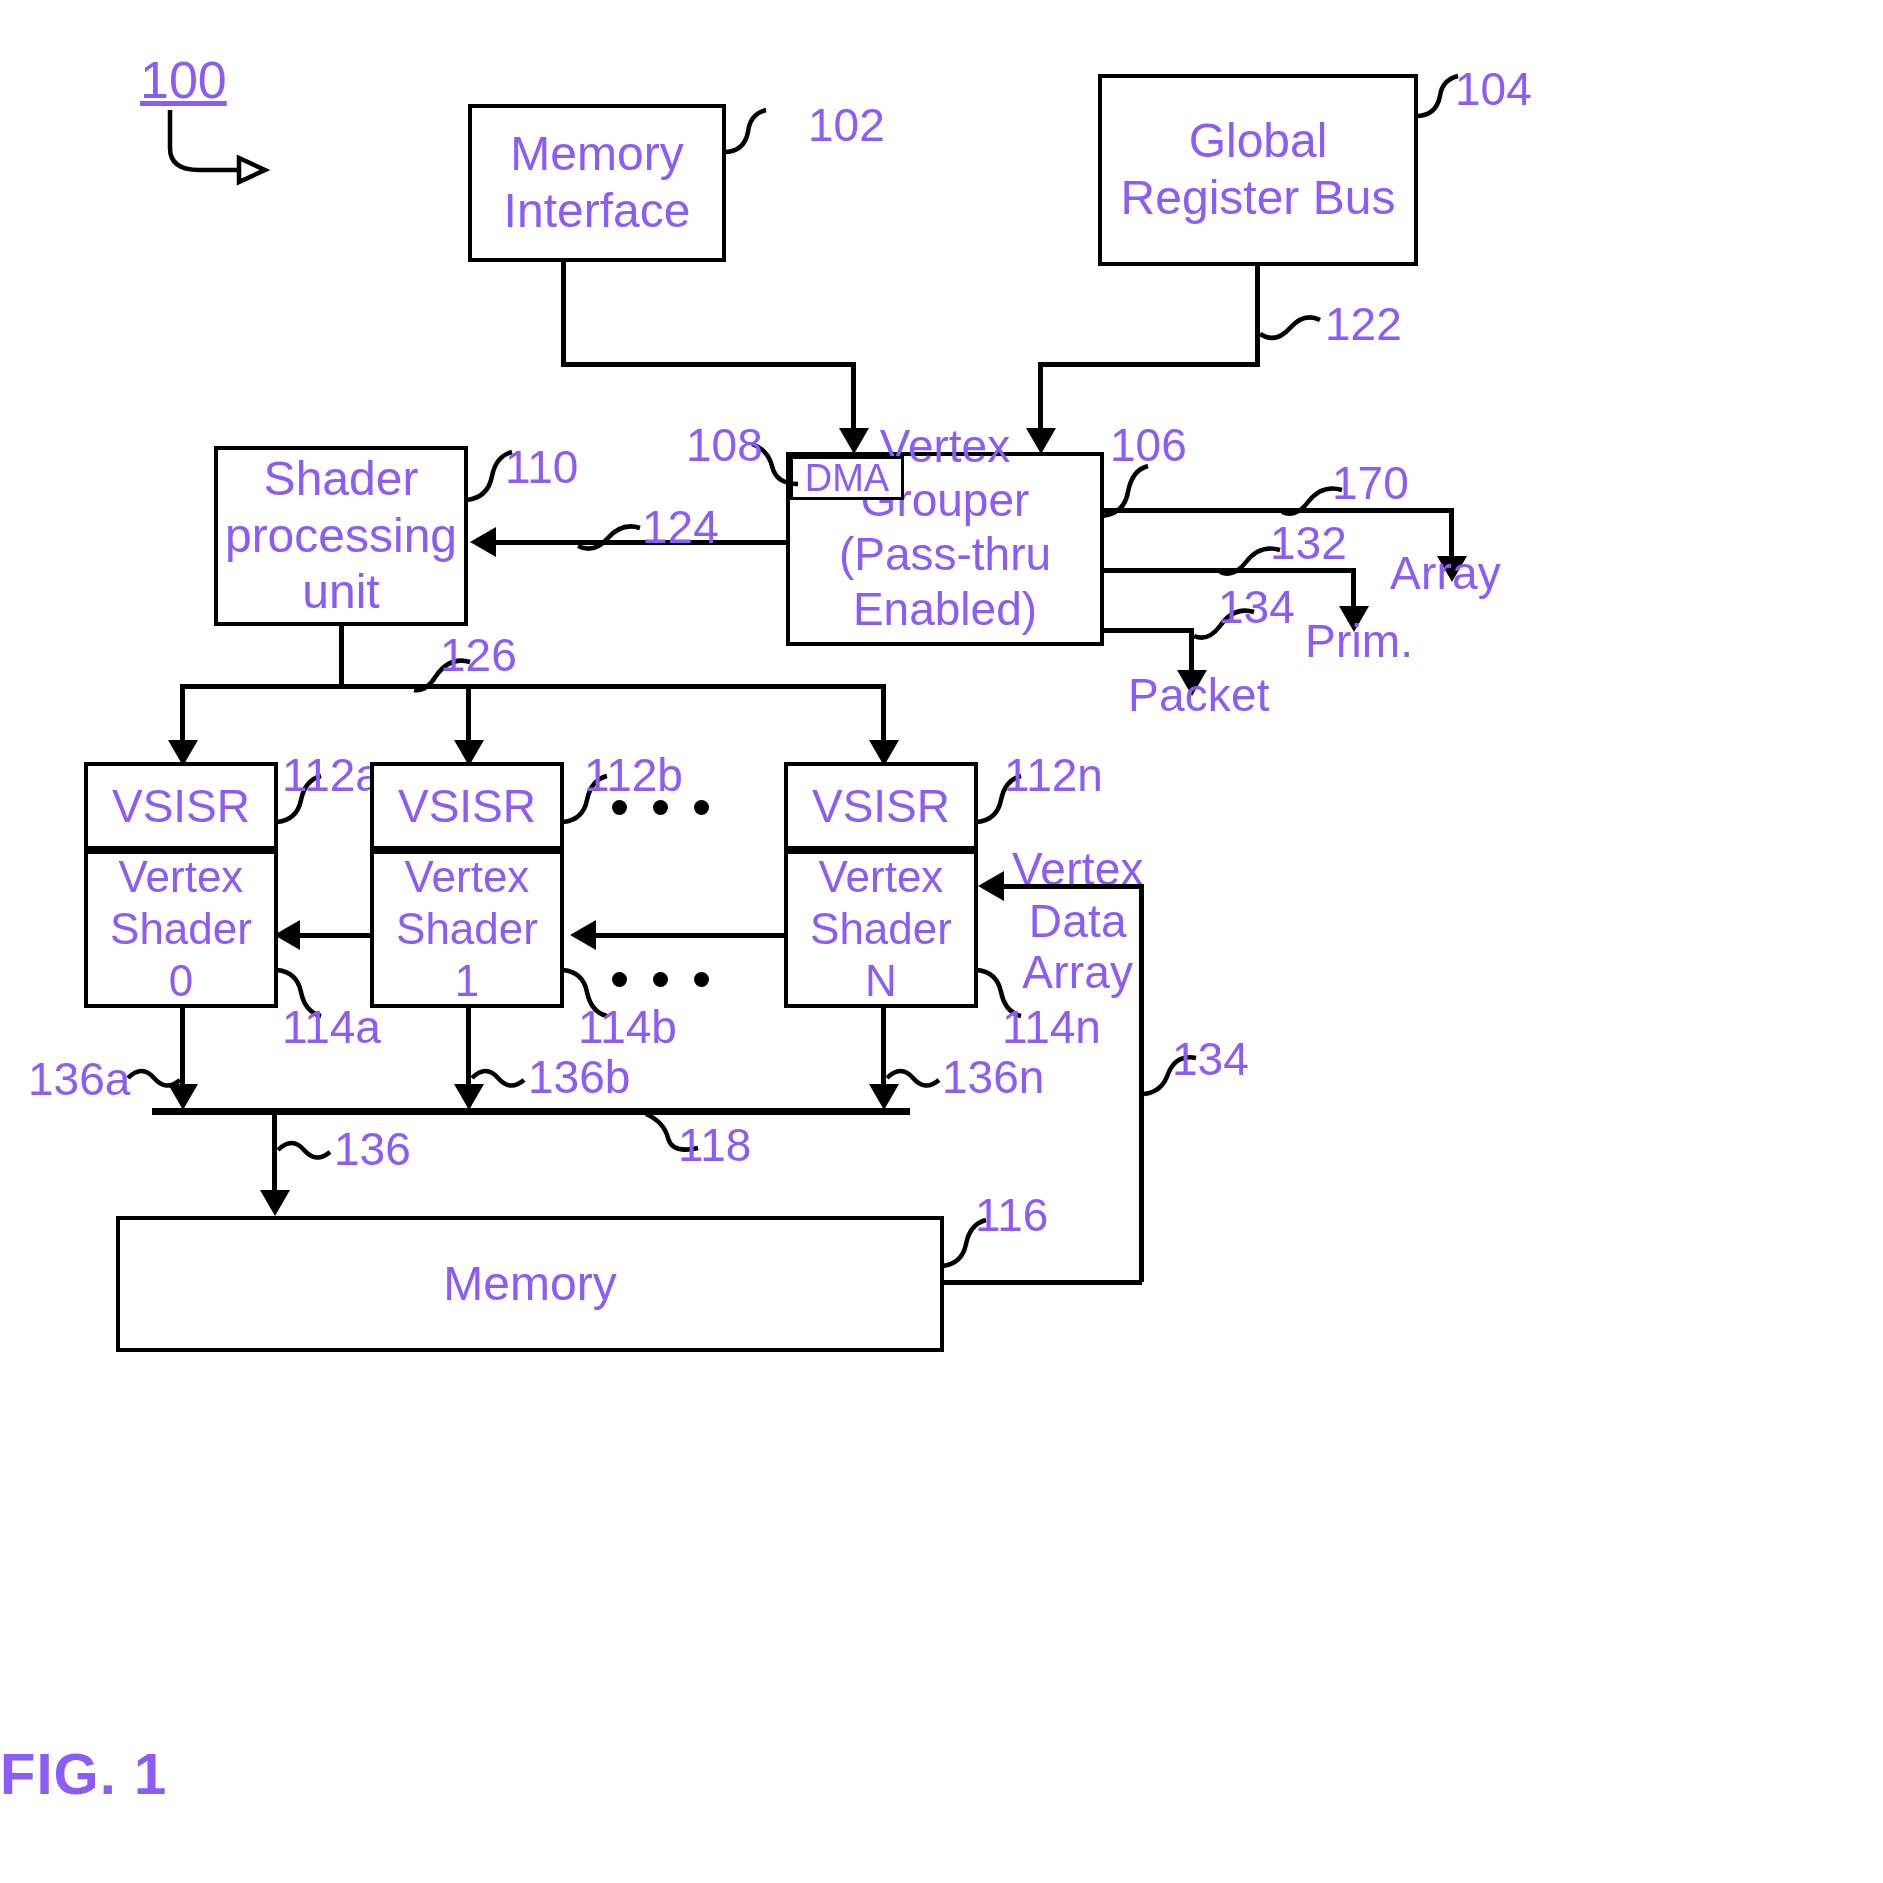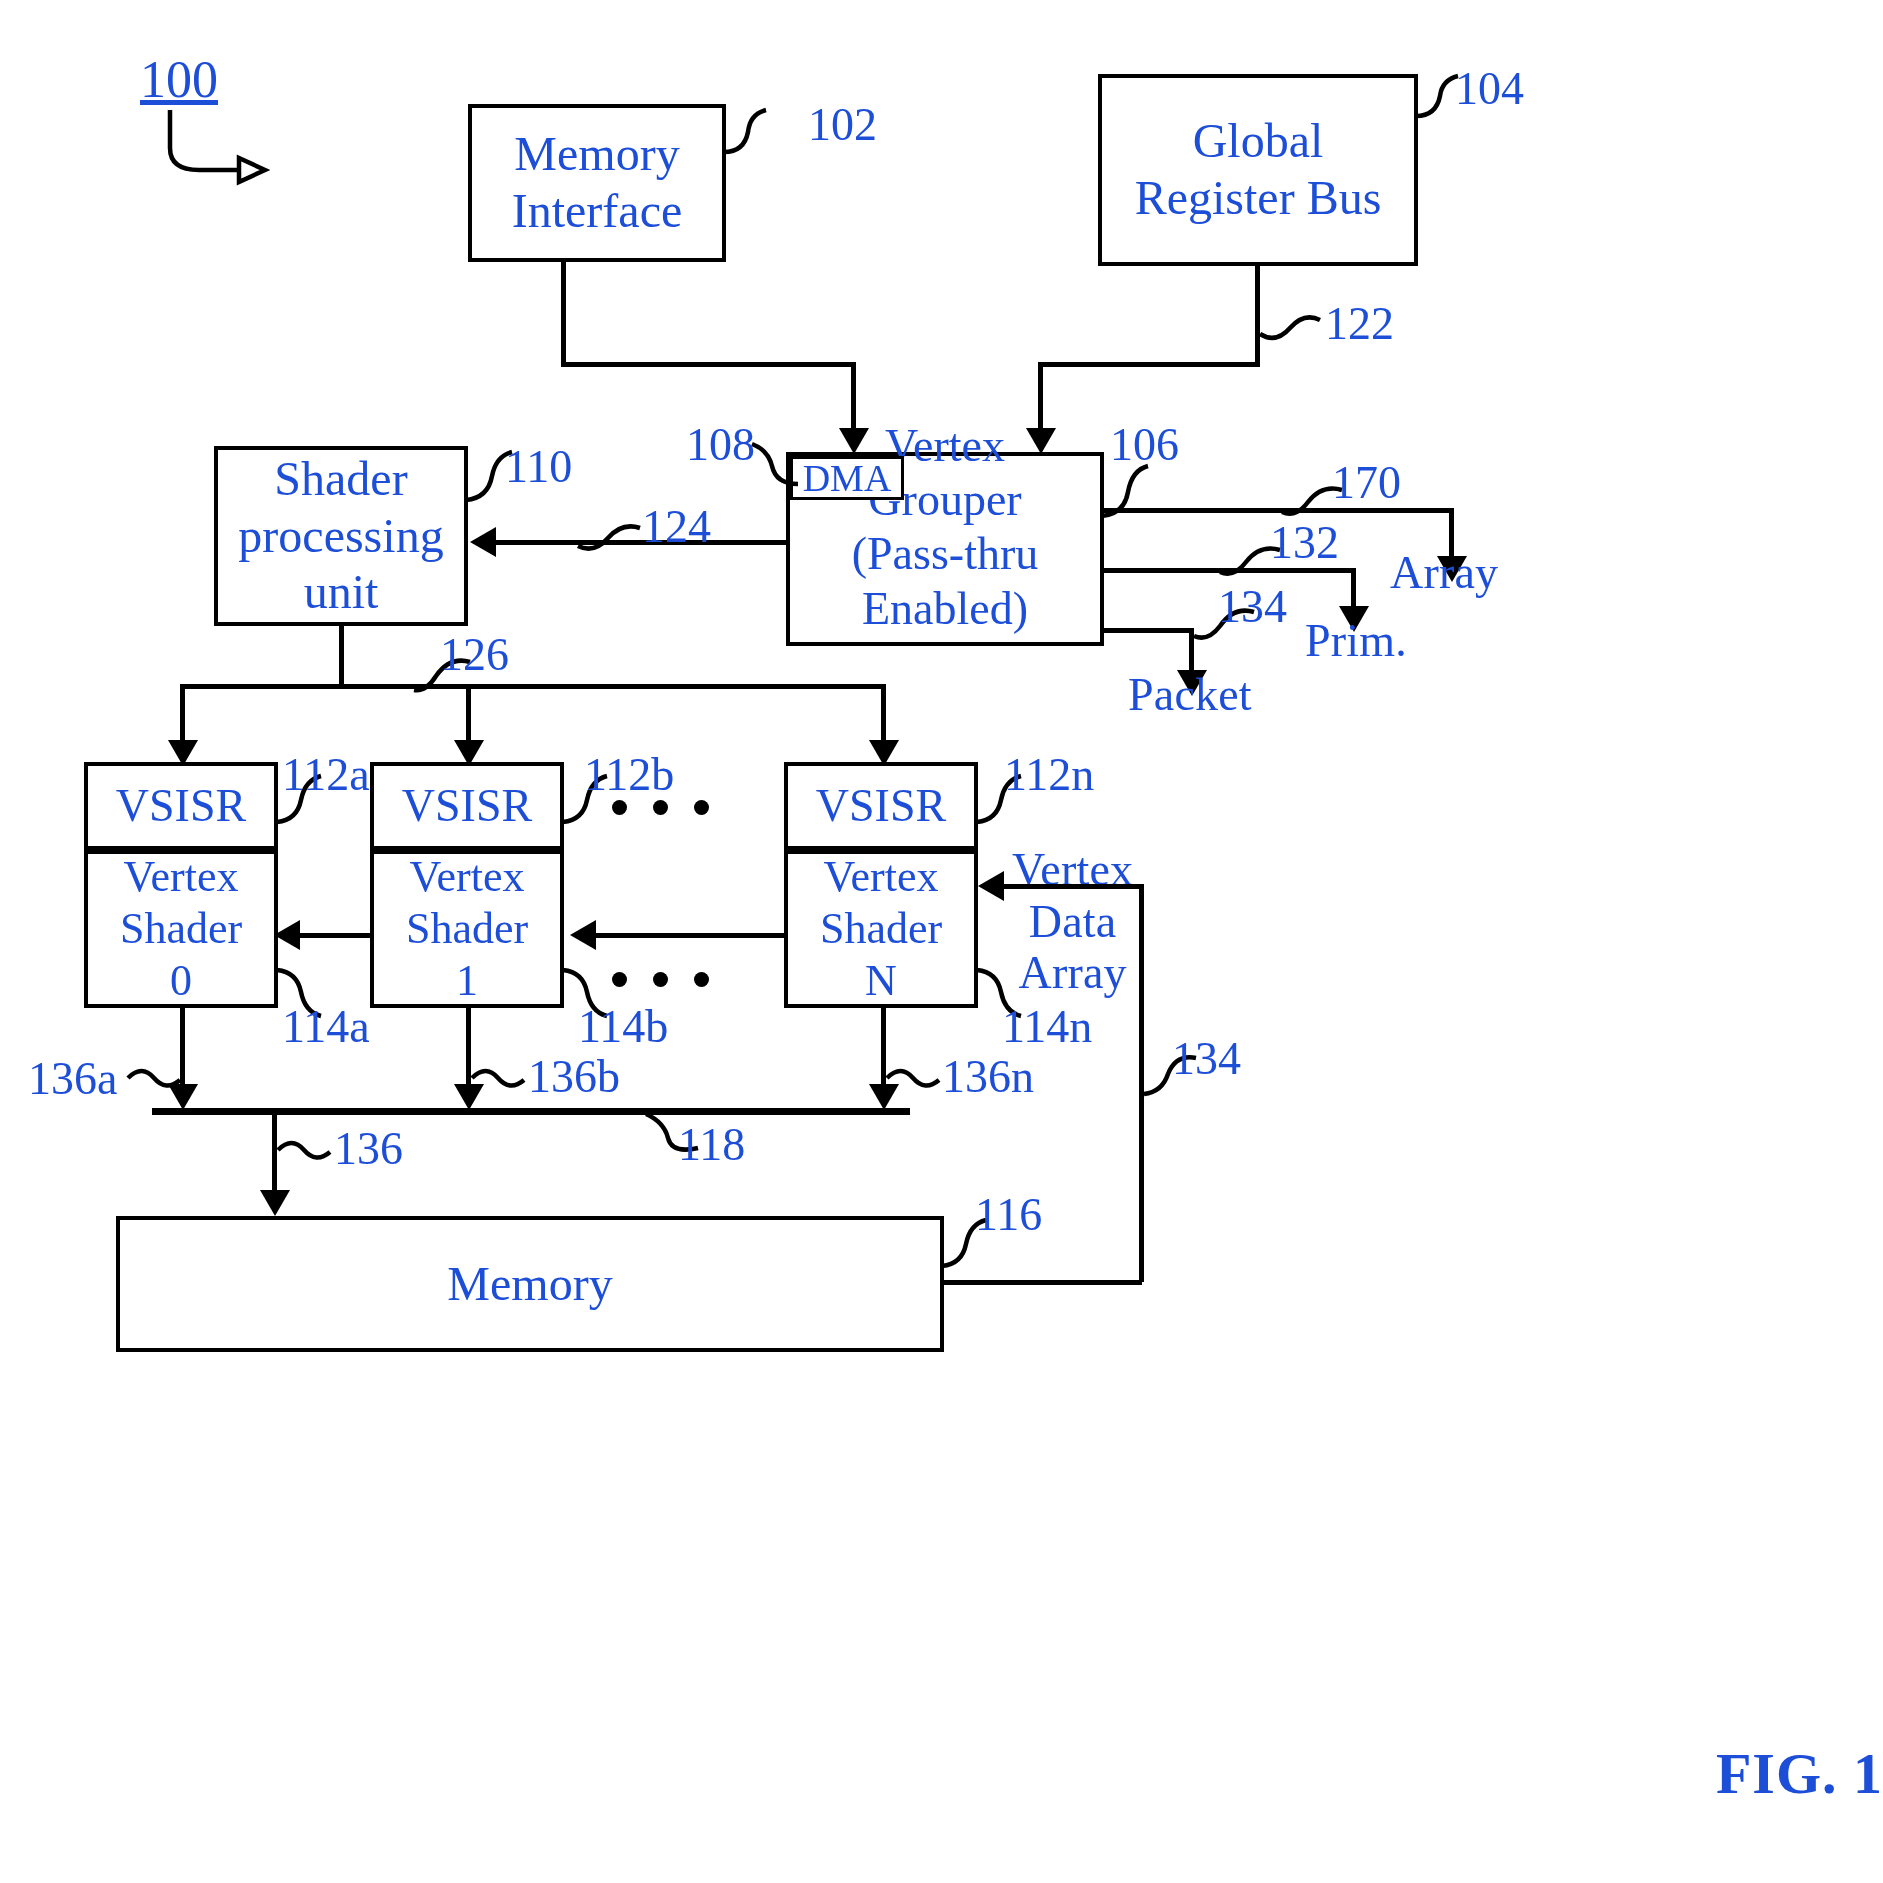--- a/index.html
+++ b/index.html
@@ -6,22 +6,22 @@
   html, body {
     margin: 0;
     padding: 0;
     background: #ffffff;
   }
   #page {
     position: relative;
     width: 1883px;
     height: 1883px;
     background: #ffffff;
-    font-family: Liberation Serif, serif;
-    color: #1d4ed8;
+    font-family: Liberation Sans, sans-serif;
+    color: #8b5cf6;
     overflow: hidden;
   }
   
   .box {
     position: absolute;
     border: 4px solid #000;
     background: #fff;
     box-sizing: border-box;
     display: flex;
     align-items: center;
@@ -81,21 +81,21 @@
   }
   .dots i {
     display: block;
     width: 15px; height: 15px;
     border-radius: 50%;
     background: #000;
   }
   #fig-caption {
     position: absolute;
     left: 0; right: 0;
-    text-align: right;
+    text-align: left;
     font-size: 58px;
     font-weight: bold;
     letter-spacing: 1px;
   }
   #diagram-id {
     position: absolute;
     font-size: 52px;
     text-decoration: underline;
   }
 </style>

